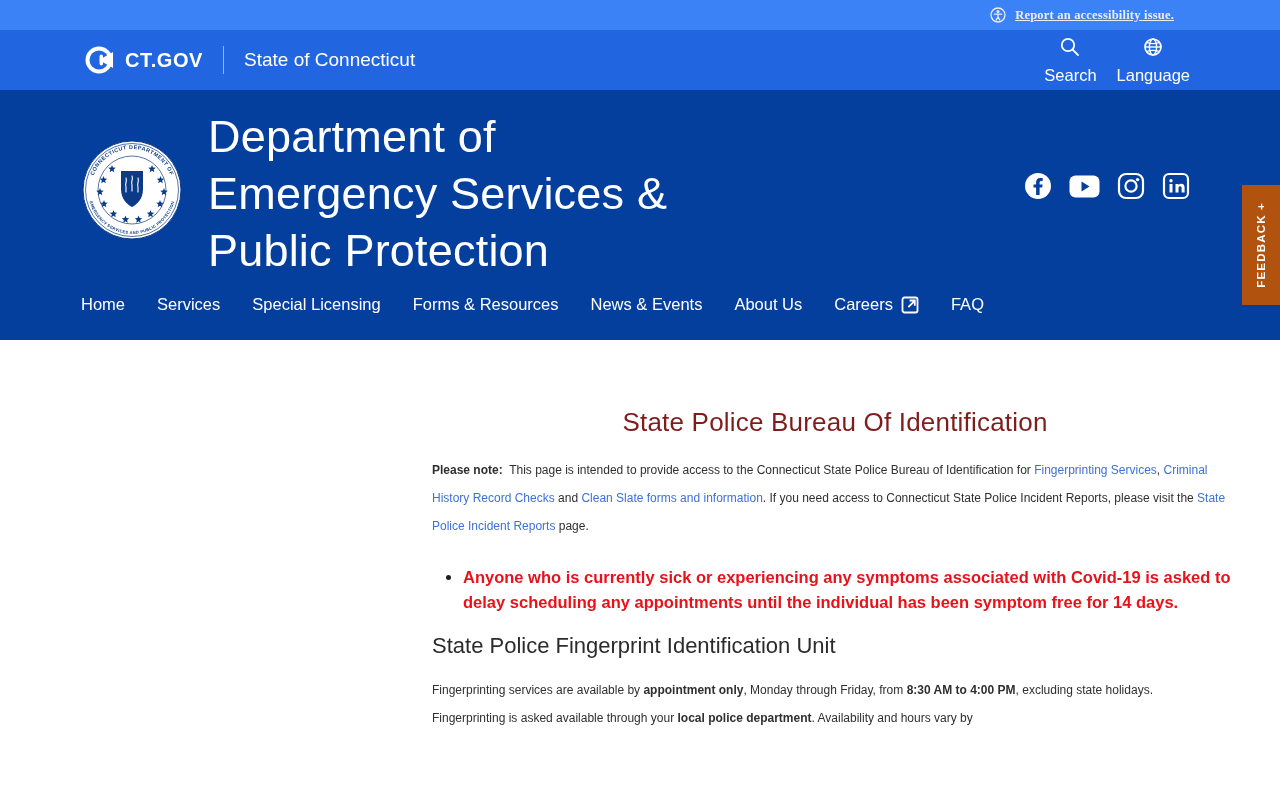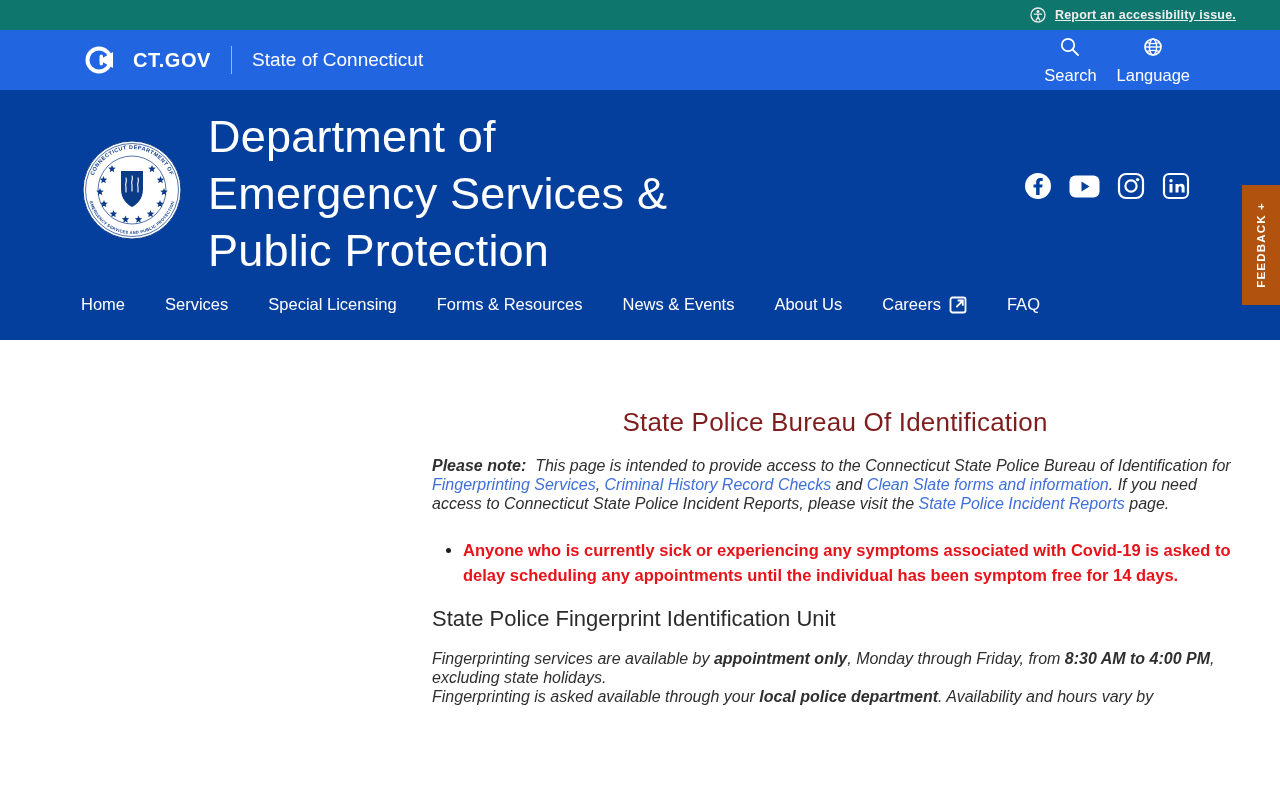--- a/index.html
+++ b/index.html
@@ -1,62 +1,62 @@
 <!DOCTYPE html>
 <html><head>
 <meta charset="utf-8">
 <style>
   * { margin:0; padding:0; box-sizing:border-box; }
   html,body { width:1280px; height:800px; overflow:hidden; background:#fff;
     font-family:"Liberation Sans","DejaVu Sans",sans-serif; }
   .page { position:relative; width:1280px; height:800px; }
 
   
-  .a11y-bar { height:30px; background:#0f766e; display:flex; align-items:center;
-    justify-content:flex-end; padding-right:44px; gap:9px; }
+  .a11y-bar { height:30px; background:#3b82f6; display:flex; align-items:center;
+    justify-content:flex-end; padding-right:106px; gap:9px;font-family:Liberation Serif, serif; }
   .a11y-bar svg { display:block; }
   .a11y-link { color:#ededed; font-size:12.5px; font-weight:700; text-decoration:underline;
     cursor:pointer; letter-spacing:.2px; }
 
   
   .utility-bar { height:60px; background:#2165e1; display:flex; align-items:center;
     padding:0 90px 0 80px; color:#fff; }
-  .brand { display:flex; align-items:center; gap:15px; text-decoration:none; color:#fff; cursor:pointer; }
+  .brand { display:flex; align-items:center; gap:7px; text-decoration:none; color:#fff; cursor:pointer; }
   .brand-text { font-size:20px; font-weight:700; letter-spacing:.6px; }
   .u-divider { width:1px; height:28px; background:rgba(255,255,255,.55); margin:0 20px; }
   .site-name { font-size:19px; font-weight:400; color:#fff; text-decoration:none; cursor:pointer; }
   .utility-actions { margin-left:auto; display:flex; align-items:center; gap:20px; }
   .u-btn { background:none; border:none; color:#fff; display:flex; align-items:center;
     gap:8px; font-size:16.5px; font-weight:500; cursor:pointer;
     font-family:"Liberation Sans","DejaVu Sans",sans-serif;flex-direction:column; }
 
   
   .hero { background:#043f9e; padding-top:18px; }
   .hero-top { display:flex; align-items:flex-start; padding-left:82px; }
   .seal { margin-top:32px; flex:none; }
   .agency-title { color:#fff; font-size:45px; line-height:57px; font-weight:500;
     margin-left:26px; letter-spacing:.2px; }
   .social { margin-left:auto; margin-right:90px; margin-top:64px; display:flex;
     align-items:center; gap:17px; }
   .social a { display:block; cursor:pointer; line-height:0; }
-  .main-nav { display:flex; gap:40px; padding:16px 0 26px 81px; }
+  .main-nav { display:flex; gap:32px; padding:16px 0 26px 81px; }
   .main-nav a { color:#fff; font-size:16.5px; font-weight:500; text-decoration:none;
     cursor:pointer; display:flex; align-items:center; gap:8px; }
 
   
   .feedback-tab { position:absolute; right:0; top:185px; width:38px; height:120px;
     background:#b1530f; display:flex; align-items:center; justify-content:center;
     cursor:pointer; text-decoration:none; }
   .feedback-tab span { writing-mode:vertical-rl; transform:rotate(180deg); color:#fff;
     font-size:11.5px; font-weight:700; letter-spacing:1.2px; }
 
   
   .content { margin:67px 0 0 432px; width:806px; color:#2f2f2f; }
   .page-title { font-size:26px; font-weight:500; color:#7f1d1d; margin-bottom:18px; letter-spacing:.2px;text-align:center; }
-  .content p { font-size:16px; line-height:19px;font-style:italic; }
+  .content p { font-size:12px; line-height:28px; }
   .note { margin-bottom:25px; }
   .b { font-weight:700; }
   .inline-link { color:#3f6fd9; text-decoration:none; cursor:pointer; }
   .alert-list { margin:0 0 19px 31px; }
   .alert-list li { font-size:16.5px; line-height:24.5px; color:#e8121a; font-weight:700; }
   .alert-list li::marker { color:#1e1e1e; }
   .section-title { font-size:22px; font-weight:500; color:#2b2b2b; margin-bottom:17px; }
   .bold-label { font-weight:700; margin-bottom:23px; }
   .p-appointments { }
 </style>

